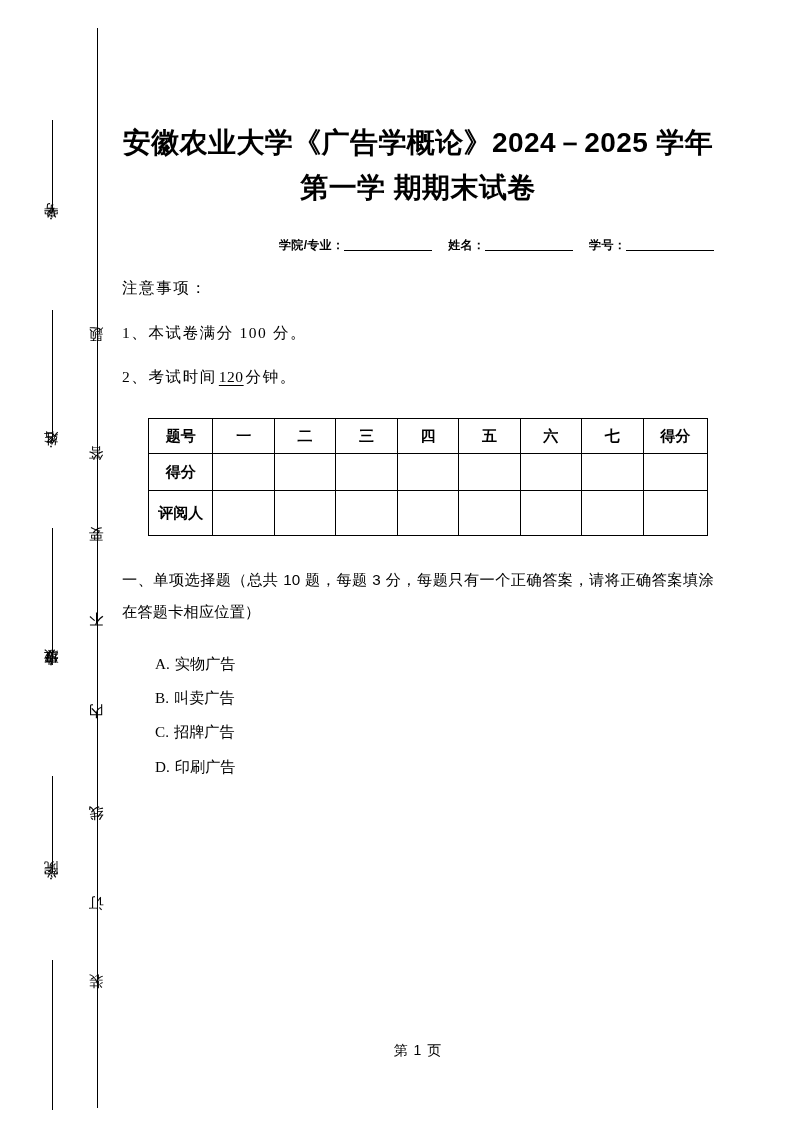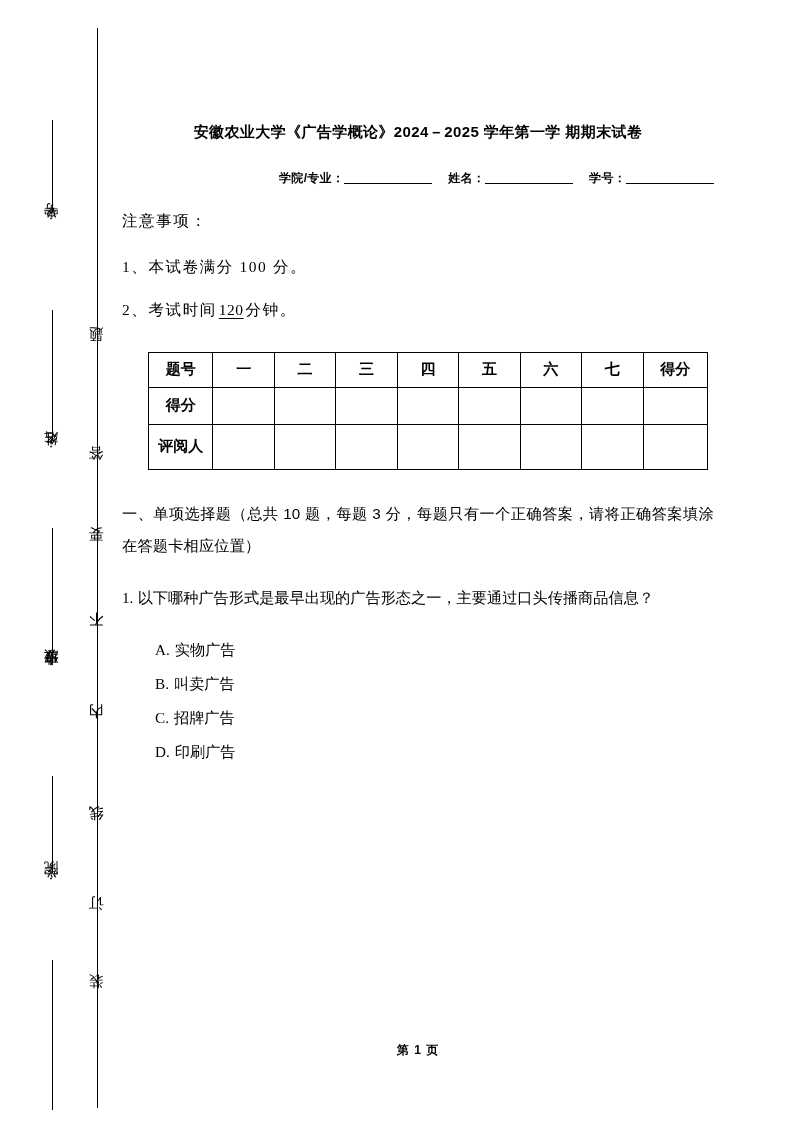--- a/index.html
+++ b/index.html
@@ -63,21 +63,21 @@
     left: 122px;
     top: 0;
     width: 592px;
   }
 
   .doc-title {
     margin: 0;
     padding-top: 120px;
     font-family: "Liberation Sans", "DejaVu Sans", sans-serif;
     font-weight: bold;
-    font-size: 15px;
+    font-size: 28px;
     line-height: 1.62;
     text-align: center;
     letter-spacing: 0.4px;
   }
 
   .info-line {
     margin: 0;
     padding-top: 26px;
     text-align: right;
     font-family: "Liberation Sans", "DejaVu Sans", sans-serif;
@@ -175,22 +175,22 @@
   }
 
   
   .page-footer {
     position: absolute;
     left: 122px;
     top: 1042px;
     width: 592px;
     text-align: center;
     font-family: "Liberation Sans", "DejaVu Sans", sans-serif;
-    font-weight: bold;
-    font-size: 12px;
+    font-weight: normal;
+    font-size: 14px;
     letter-spacing: 1px;
   }
 </style>
 </head>
 <body>
 
 <div class="margin-rail">
 
   <div class="rail-line-outer" style="top:120px;height:92px;"></div>
   <div class="rail-line-outer" style="top:310px;height:130px;"></div>
@@ -278,24 +278,20 @@
         <td></td>
         <td></td>
         <td></td>
         <td></td>
       </tr>
     </tbody>
   </table>
 
   <div class="section-head">一、单项选择题（总共 10 题，每题 3 分，每题只有一个正确答案，请将正确答案填涂在答题卡相应位置）</div>
 
-  <div class="question">
-    <span class="qnum">1.</span>
-    <span>以下哪种广告形式是最早出现的广告形态之一，主要通过口头传播商品信息？</span>
-  </div>
 
   <div class="options">
     <div class="option">
       <span class="olabel">A.</span><span>实物广告</span>
     </div>
     <div class="option">
       <span class="olabel">B.</span><span>叫卖广告</span>
     </div>
     <div class="option">
       <span class="olabel">C.</span><span>招牌广告</span>

